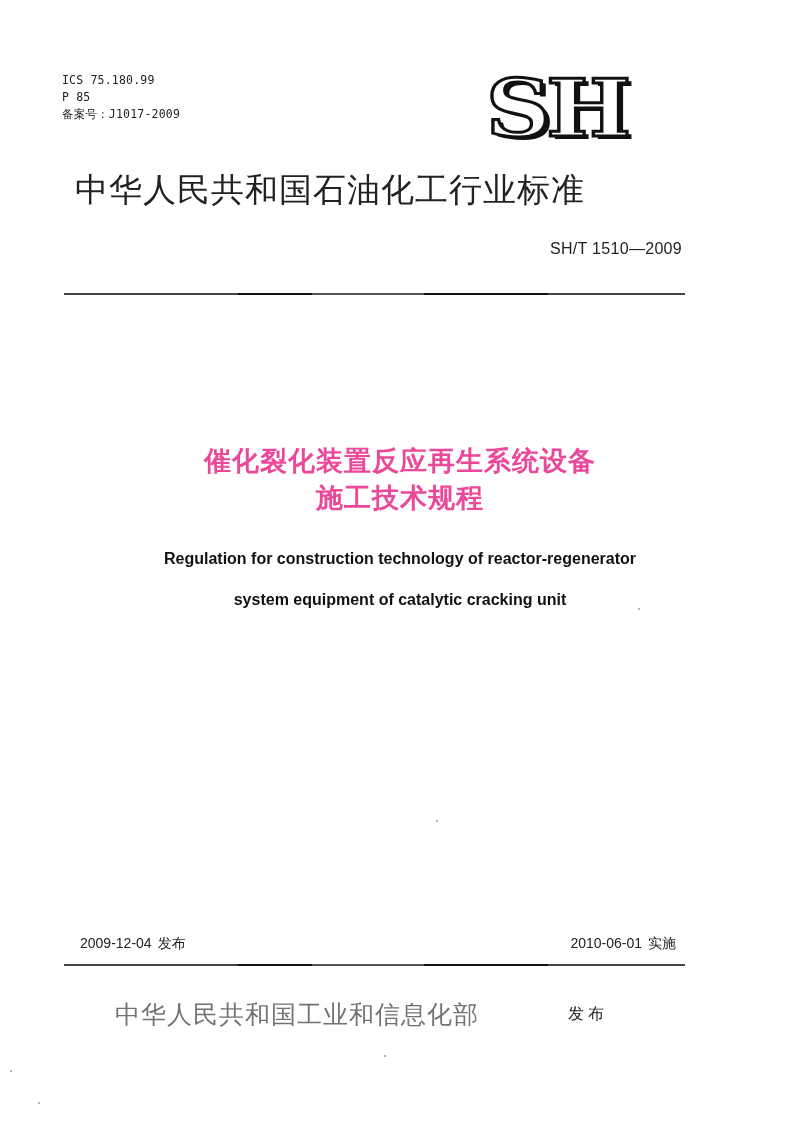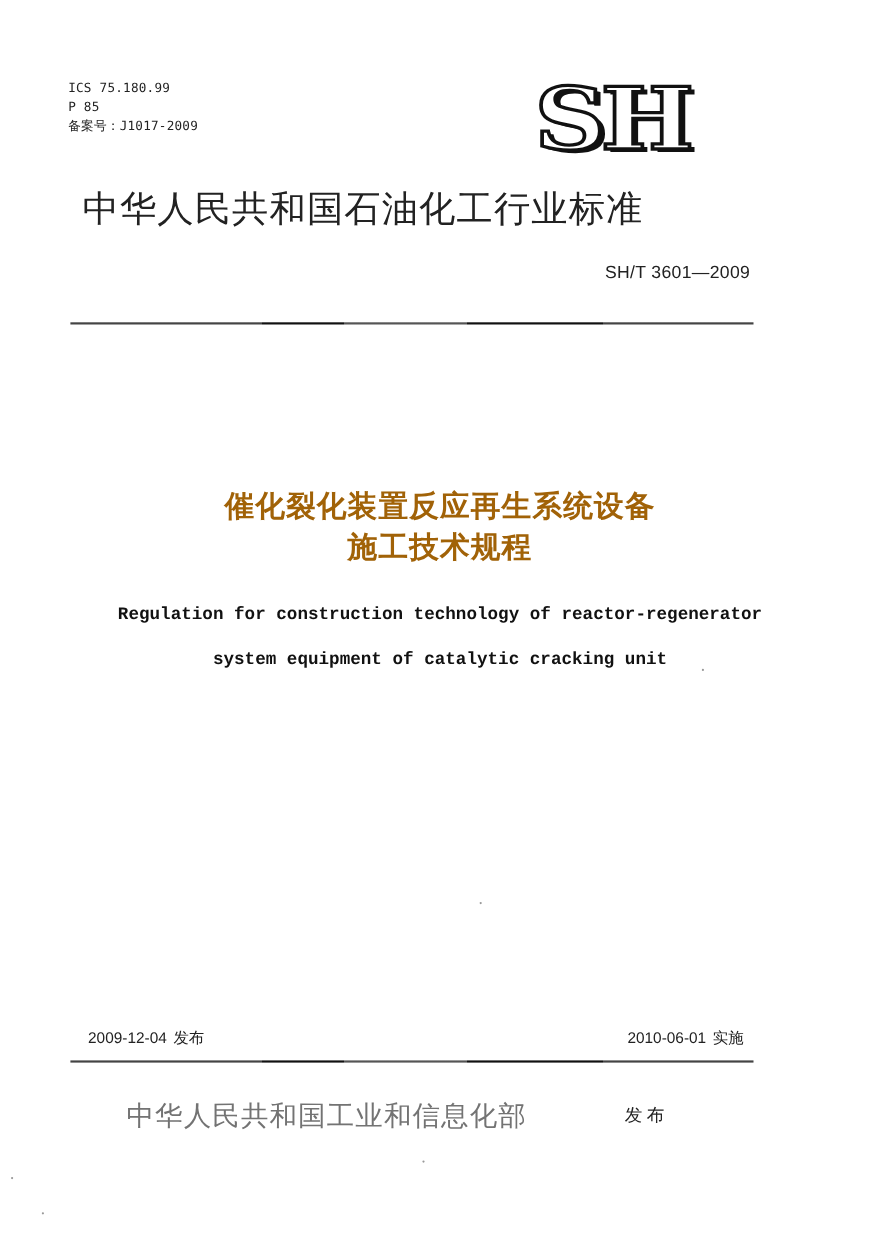--- a/index.html
+++ b/index.html
@@ -82,33 +82,33 @@
     .rule-bottom { top: 964px; }
 
     
     .cn-title {
       left: 0;
       width: 800px;
       text-align: center;
       font-family: "DejaVu Sans", sans-serif;
       font-weight: bold;
       font-size: 27px;
-      color: #a16207;
+      color: #ec4899;
       line-height: 36px;
       letter-spacing: 1px;
     }
     .cn-title-1 { top: 443px; }
     .cn-title-2 { top: 480px; }
 
     
     .en-title {
       left: 0;
       width: 800px;
       text-align: center;
-      font-family: Liberation Mono, monospace;
+      font-family: Liberation Sans, sans-serif;
       font-weight: bold;
       font-size: 16px;
       color: #111;
       line-height: 28px;
     }
     .en-title-1 { top: 545px; }
     .en-title-2 { top: 586px; text-align: center; }
 
     
     .date-left {
@@ -158,21 +158,21 @@
   <div>P 85</div>
   <div>备案号：J1017-2009</div>
 </div>
 
 <div class="abs logo">
   <span class="logo-text">SH</span>
 </div>
 
 <div class="abs industry-title">中华人民共和国石油化工行业标准</div>
 
-<div class="abs std-number">SH/T 3601—2009</div>
+<div class="abs std-number">SH/T 1510—2009</div>
 
 <div class="abs rule rule-top"></div>
 
 <div class="abs cn-title cn-title-1">催化裂化装置反应再生系统设备</div>
 <div class="abs cn-title cn-title-2">施工技术规程</div>
 
 <div class="abs en-title en-title-1">Regulation for construction technology of reactor-regenerator</div>
 <div class="abs en-title en-title-2">system equipment of catalytic cracking unit</div>
 
 <div class="abs speck" style="left:638px; top:608px;"></div>

